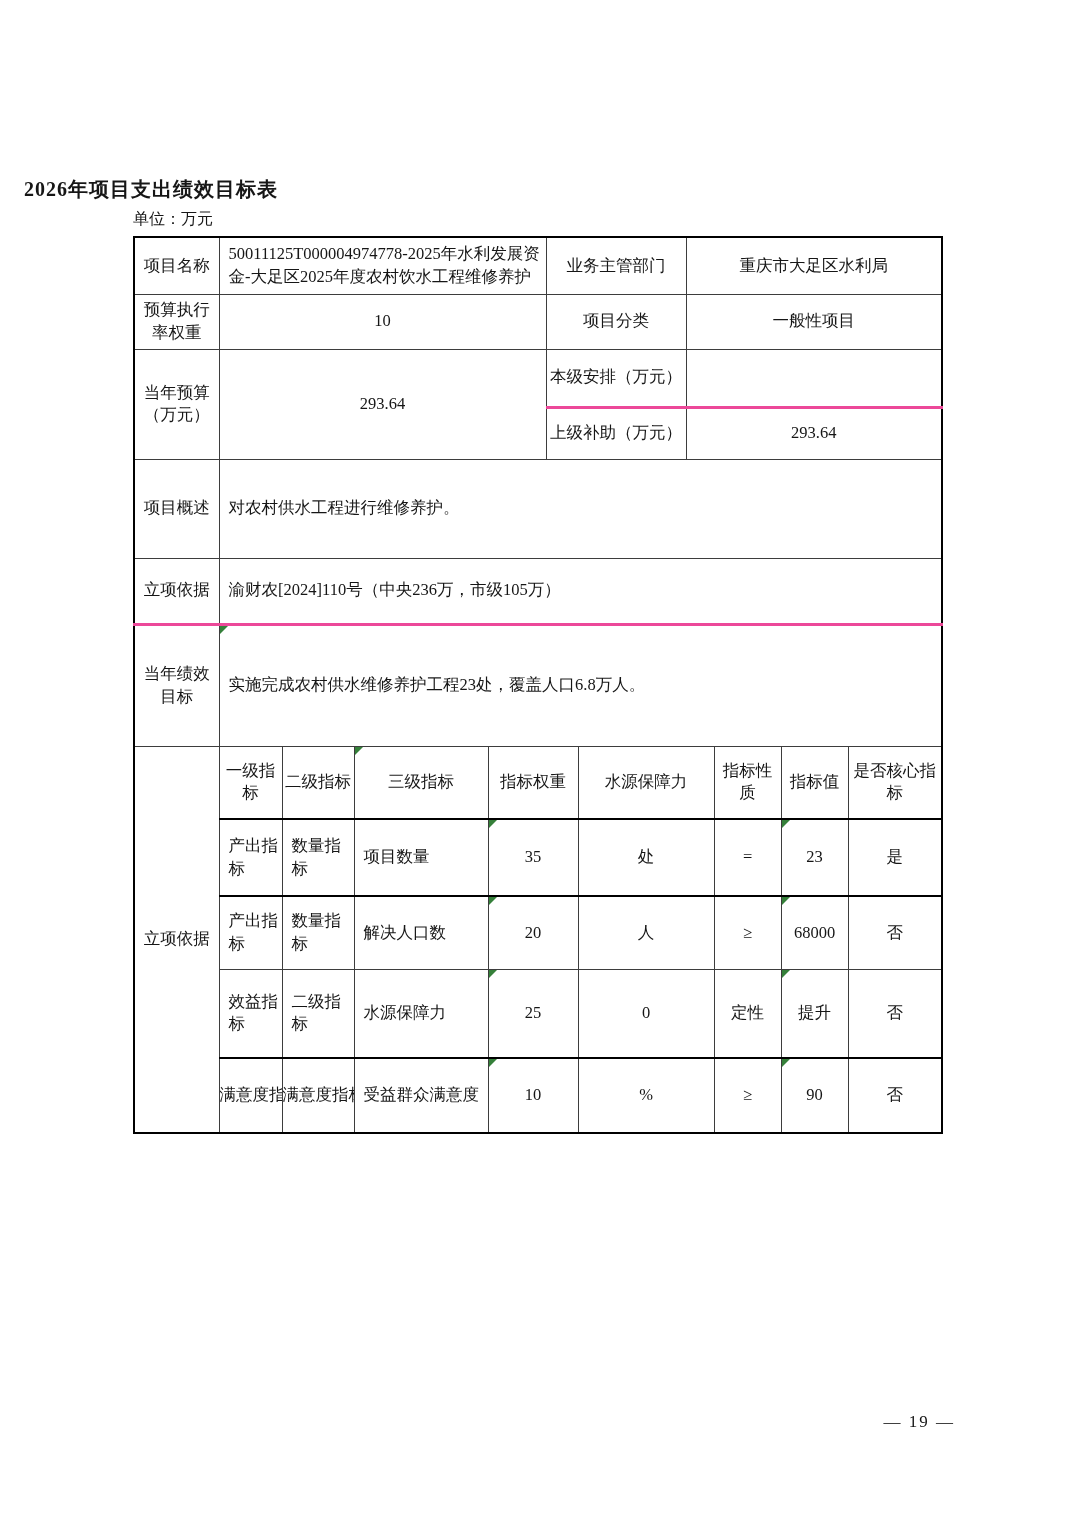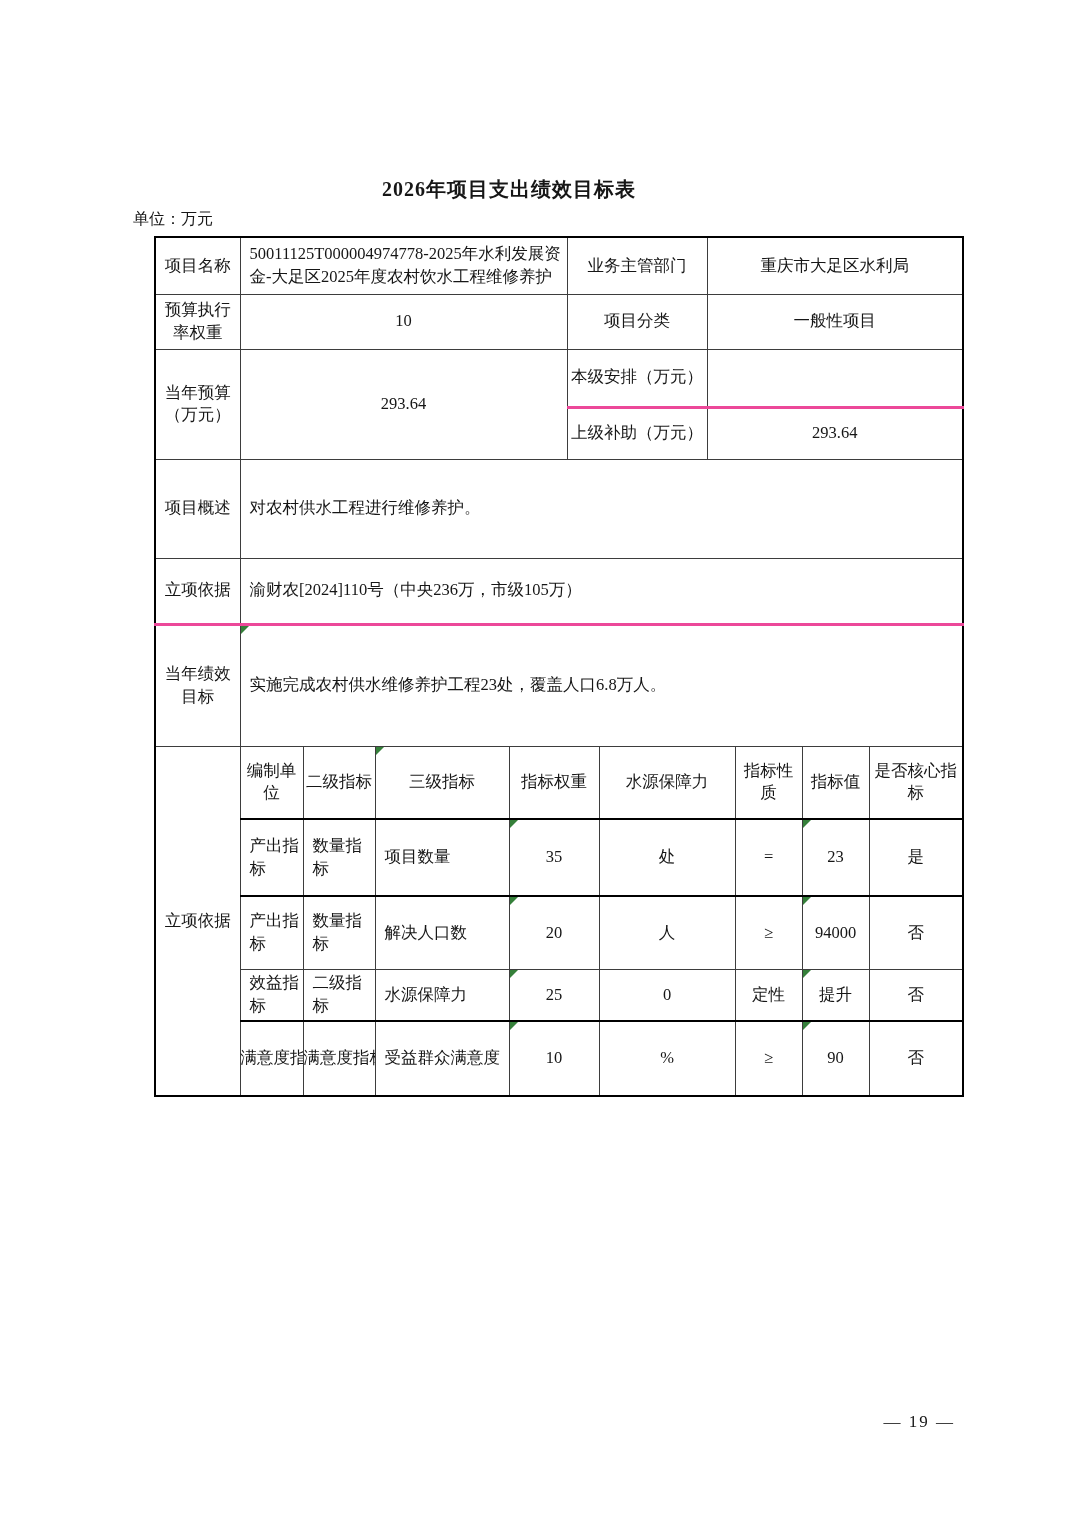--- a/index.html
+++ b/index.html
@@ -3,32 +3,32 @@
 <meta charset="utf-8">
 <style>
   html,body { margin:0; padding:0; }
   body {
     width:1074px; height:1520px; position:relative; background:#ffffff;
     font-family:"Liberation Serif","DejaVu Serif",serif;
     color:#161616;
   }
   .doc-title {
     position:absolute; left:0; top:176px; width:1018px;
-    text-align:center; font-size:20px; font-weight:bold; letter-spacing:1px;
+    text-align:left; font-size:20px; font-weight:bold; letter-spacing:1px;padding-left:24px;
   }
   .meta-row {
     position:absolute; left:133px; top:209px; width:808px;
     display:flex; justify-content:space-between; font-size:16px;
   }
   .meta-left .gap { display:inline-block; width:10px; }
   table.main {
     position:absolute; left:133px; top:236px; width:808px;
     border-collapse:collapse; table-layout:fixed;
     border:2px solid #000;
-    font-size:16.5px; line-height:1.35;margin-left:21px;
+    font-size:16.5px; line-height:1.35;
   }
   td {
     border:1px solid #3d3d3d;
     padding:0 1px;
     text-align:center; vertical-align:middle;
     overflow:hidden; position:relative;
     word-break:break-all;
   }
   td.left { text-align:left;padding-left:9px; }
   td.flush { padding:0; }
@@ -44,21 +44,21 @@
   tr.r1  { height:57px; }
   tr.r2  { height:55px; }
   tr.r3  { height:58px; }
   tr.r4  { height:52px; }
   tr.r5  { height:99px; }
   tr.r6  { height:66px; }
   tr.r7  { height:122px; }
   tr.r8  { height:73px; }
   tr.r9  { height:77px; }
   tr.r10 { height:73px; }
-  tr.r11 { height:52px; }
+  tr.r11 { height:89px; }
   tr.r12 { height:75px; }
   .page-number {
     position:absolute; left:775px; top:1412px; width:180px;
     text-align:right; font-size:17px; letter-spacing:2px;
   }
 </style>
 </head>
 <body>
 
 <div class="doc-title">2026年项目支出绩效目标表</div>
@@ -119,21 +119,21 @@
     <td colspan="10" class="left bb3">渝财农[2024]110号（中央236万，市级105万）</td>
   </tr>
 
   <tr class="r7">
     <td>当年绩效目标</td>
     <td colspan="10" class="left flag">实施完成农村供水维修养护工程23处，覆盖人口6.8万人。</td>
   </tr>
 
   <tr class="r8">
     <td rowspan="5">立项依据</td>
-    <td class="bb2">编制单位</td>
+    <td class="bb2">一级指标</td>
     <td class="bb2">二级指标</td>
     <td class="bb2 flag">三级指标</td>
     <td colspan="2" class="bb2">指标权重</td>
     <td colspan="2" class="bb2">水源保障力</td>
     <td class="bb2">指标性质</td>
     <td class="bb2">指标值</td>
     <td class="bb2">是否核心指标</td>
   </tr>
 
   <tr class="r9">
@@ -147,21 +147,21 @@
     <td class="bb2">是</td>
   </tr>
 
   <tr class="r10">
     <td class="left">产出指标</td>
     <td class="left">数量指标</td>
     <td class="left">解决人口数</td>
     <td colspan="2" class="flag">20</td>
     <td colspan="2">人</td>
     <td>≥</td>
-    <td class="flag">94000</td>
+    <td class="flag">68000</td>
     <td>否</td>
   </tr>
 
   <tr class="r11">
     <td class="left bb2">效益指标</td>
     <td class="left bb2">二级指标</td>
     <td class="left bb2">水源保障力</td>
     <td colspan="2" class="bb2 flag">25</td>
     <td colspan="2" class="bb2">0</td>
     <td class="bb2">定性</td>

